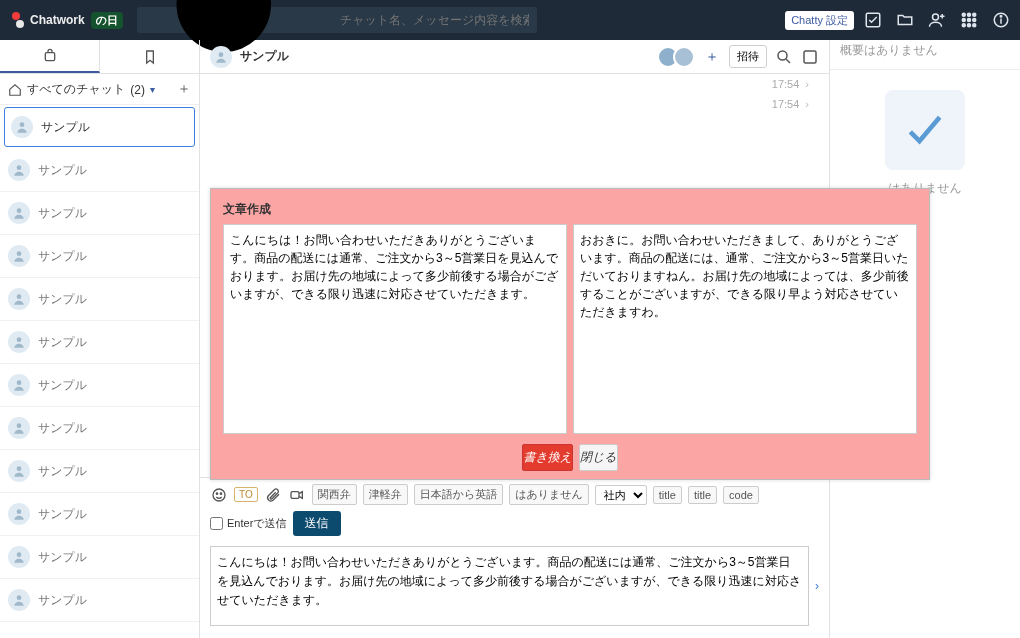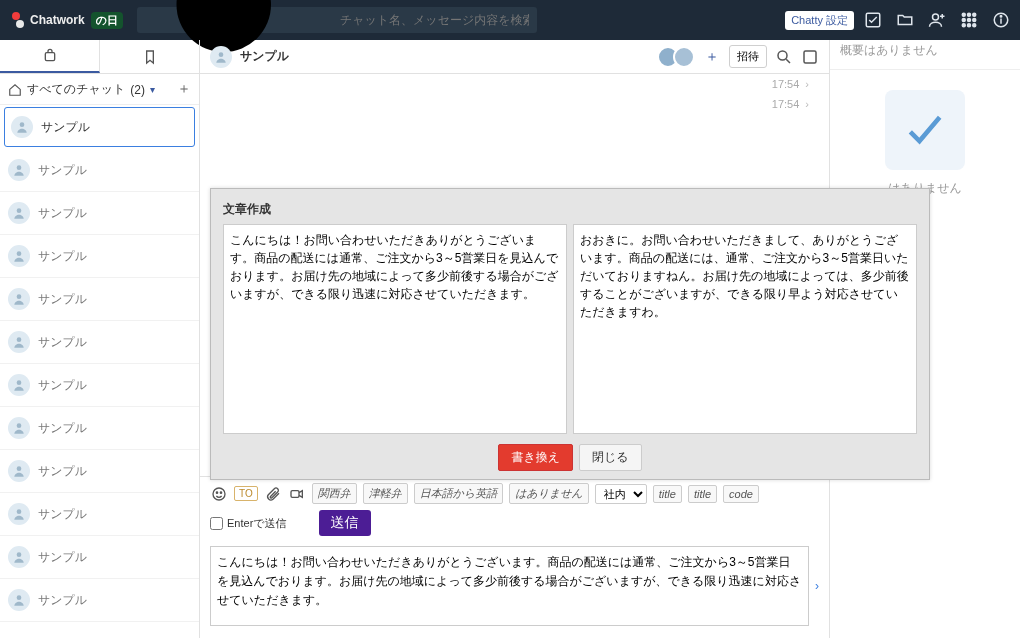--- a/index.html
+++ b/index.html
@@ -54,41 +54,41 @@
 .mini-avatars .mav:first-child { background:#8fb0cc; }
 .invite-btn { border:1px solid #cfcfcf; background:#fff; border-radius:3px; padding:3px 7px; font-size:11px; cursor:pointer;}
 .plus-small { color:#3b5aa0; font-size:14px; cursor:pointer; padding:0 2px;}
 .hdr-icon { width:18px;height:18px; stroke:#555; fill:none; stroke-width:2; cursor:pointer;}
 
 .messages { flex:1; overflow:auto; background:#fff; }
 .msg-time { text-align:right; color:#aaa; font-size:11px; padding:4px 20px; }
 .msg-time .rarr { margin-left:6px; color:#bbb;}
 
 
-.editor-card { position:absolute; left:10px; top:148px; width: 720px; background:#e5e5e5; border:1px solid #bbb; box-shadow:0 0 4px rgba(0,0,0,0.15); padding:12px 12px 8px 12px; }
+.editor-card { position:absolute; left:10px; top:148px; width: 720px; background:#fca5a5; border:1px solid #bbb; box-shadow:0 0 4px rgba(0,0,0,0.15); padding:12px 12px 8px 12px; }
 .editor-title { font-weight:bold; margin-bottom:6px;}
 .editor-panes { display:flex; gap:6px;}
 .editor-panes textarea { flex:1; height:210px; border:1px solid #ccc; padding:6px; font-size:12px; font-family:inherit; resize:none; line-height:1.5; }
 .editor-actions { text-align:center; margin-top:10px; display:flex; justify-content:center; gap:6px;}
-.btn { padding:4px 12px; font-size:12px; border-radius:2px; cursor:pointer;}
+.btn { padding:4px 0; font-size:12px; border-radius:2px; cursor:pointer;font-style:italic;}
 .btn-primary-red { background:#e33b2e; color:#fff; border:1px solid #c33; }
 .btn-default { background:#f5f5f5; border:1px solid #ccc; color:#333;}
 
 
 .compose { border-top:1px solid #e1e1e1; }
 .compose-toolbar { display:flex; align-items:center; gap:6px; padding:6px 10px; flex-wrap:wrap;}
 .tb-icon { width:18px;height:18px; display:flex; align-items:center; justify-content:center; cursor:pointer;}
 .tb-icon svg { width:16px;height:16px; stroke:#555; fill:none; stroke-width:2;}
 .to-label { border:1px solid #d8b36b; color:#bb8a2d; background:#fff; border-radius:2px; font-size:10px; padding:1px 4px; cursor:pointer;}
-.mini-btn { border:1px solid #ccc; background:#f8f8f8; border-radius:2px; font-size:11px; padding:2px 5px; cursor:pointer; color:#555;font-style:italic;}
+.mini-btn { border:1px solid #ccc; background:#f8f8f8; border-radius:2px; font-size:11px; padding:2px 5px; cursor:pointer; color:#555;}
 .select-mini { border:1px solid #ccc; background:#fff; border-radius:2px; font-size:11px; padding:2px 4px; cursor:pointer;}
 .tb-spacer { flex:1;}
 .enter-send { display:flex; align-items:center; gap:4px; font-size:11px; color:#333;}
 .enter-send input { cursor:pointer;}
-.send-btn { background:#4c1d95; color:#fff; border:none; border-radius:3px; padding:4px 12px; font-size:14px; cursor:pointer;margin-left:26px;}
+.send-btn { background:#0c4a6e; color:#fff; border:none; border-radius:3px; padding:4px 12px; font-size:12px; cursor:pointer;}
 
 .compose-field { display:flex; align-items:flex-start; padding:4px 8px 12px 10px; gap:4px;}
 .compose-field textarea { flex:1; border:1px solid #ccc; height:80px; padding:6px; font-size:12px; font-family:inherit; resize:none; line-height:1.6;}
 .expand-caret { color:#3b7fe0; align-self:center; font-size:12px; padding:0 2px; cursor:pointer;}
 
 
 .rightcol { width:190px; display:flex; flex-direction:column; }
 .rs-section-title { font-weight:bold; padding:8px 10px 2px 10px;}
 .rs-text { color:#999; padding:2px 19px 10px 10px; font-size:12px;}
 .rs-divider { border-top:1px solid #eee;}

